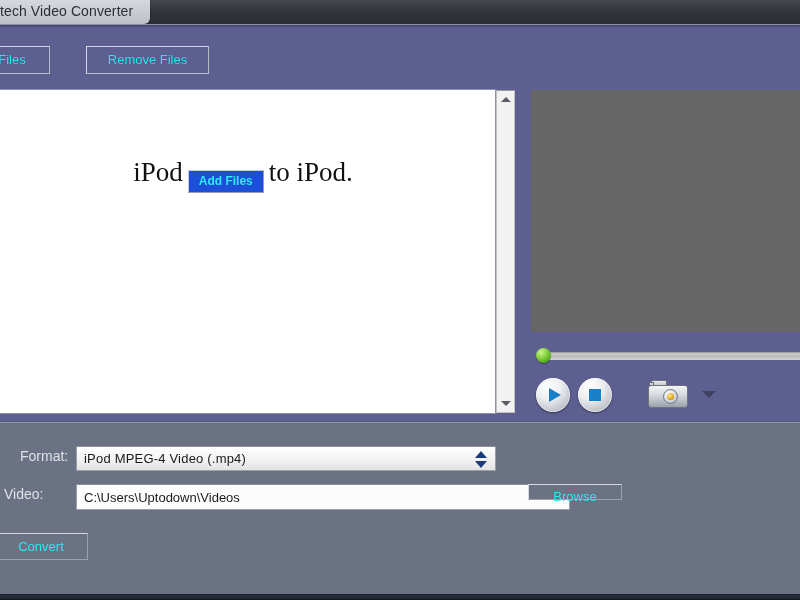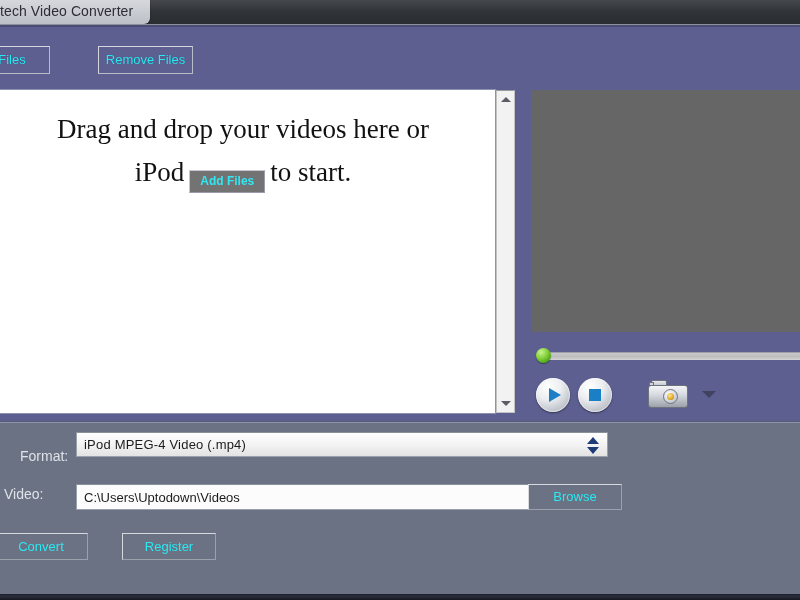--- a/index.html
+++ b/index.html
@@ -92,21 +92,21 @@
     border-left-color: #d5d7e0;
     color: #29e9f2;
     font-size: 13px;
     line-height: 26px;
     text-align: center;
     box-sizing: border-box;
     cursor: pointer;
     text-shadow: 0 0 1px rgba(0,0,0,0.3);
   }
   #btn-add-files { left: -26px; width: 76px; }
-  #btn-remove-files { left: 98px; width: 95px; }
+  #btn-remove-files { left: 86px; width: 123px; }
 
   
   .dropzone {
     position: absolute;
     left: -4px; top: 89px;
     width: 500px; height: 325px;
     background: #ffffff;
     border: 1px solid #8e90b0;
     box-sizing: border-box;
   }
@@ -120,21 +120,21 @@
     color: #111111;
     line-height: 43px;
   }
   .inline-add-btn {
     display: inline-block;
     vertical-align: -4px;
     margin: 0 5px;
     padding: 0 10px;
     height: 23px;
     line-height: 21px;
-    background: #737373;
+    background: #1d4ed8;
     border: 1px solid #9a9cae;
     border-top-color: #c6c8d4;
     border-left-color: #c6c8d4;
     color: #2fe8f2;
     font-family: "Liberation Sans", sans-serif;
     font-size: 12px;
     font-weight: bold;
     cursor: pointer;
     box-sizing: border-box;
   }
@@ -303,22 +303,22 @@
   .field-label {
     position: absolute;
     color: #dfe2e8;
     font-size: 14px;
   }
   #label-format { left: 20px; top: 448px; }
   #label-path { left: 4px; top: 486px; }
 
   .format-select {
     position: absolute;
-    left: 76px; top: 432px;
-    width: 532px; height: 25px;
+    left: 76px; top: 446px;
+    width: 420px; height: 25px;
     background: linear-gradient(180deg,#ffffff 0%, #f3f3f3 50%, #e3e3e3 100%);
     border: 1px solid #9aa0ab;
     border-top-color: #8a9099;
     box-sizing: border-box;
     cursor: pointer;
   }
   .format-value {
     position: absolute;
     left: 7px; top: 4px;
     font-size: 13px;
@@ -363,21 +363,21 @@
     background: #6a7283;
     border: 1px solid #9ba1ab;
     border-top-color: #d6d9de;
     border-left-color: #d6d9de;
     color: #29e9f2;
     font-size: 13px;
     text-align: center;
     box-sizing: border-box;
     cursor: pointer;
   }
-  #btn-browse { left: 528px; top: 484px; width: 94px; height: 26px; line-height: 24px; }
+  #btn-browse { left: 528px; top: 484px; width: 94px; height: 16px; line-height: 24px; }
   #btn-convert { left: -6px; top: 533px; width: 94px; height: 27px; line-height: 25px; }
   #btn-register { left: 122px; top: 533px; width: 94px; height: 27px; line-height: 25px; }
 </style>
 </head>
 <body>
 
 <div id="app">
 
   <div class="titlebar">
     <div class="titlebar-glass"></div>
@@ -388,22 +388,22 @@
 
   <div class="upper-panel"></div>
 
   <div class="toolbar">
     <div class="tb-btn" id="btn-add-files">Files</div>
     <div class="tb-btn" id="btn-remove-files">Remove Files</div>
   </div>
 
   <div class="dropzone">
     <div class="dropzone-text">
-      <span>Drag and drop your videos here or</span><br>
-      <span>iPod</span><span class="inline-add-btn">Add Files</span><span>to start.</span>
+      <br>
+      <span>iPod</span><span class="inline-add-btn">Add Files</span><span>to iPod.</span>
     </div>
   </div>
 
   <div class="scrollbar">
     <div class="sb-arrow up">
         <i></i>
       </div>
     <div class="sb-arrow down">
         <i></i>
       </div>
@@ -446,16 +446,15 @@
     </div>
   </div>
 
   <div class="field-label" id="label-path">Video:</div>
   <div class="path-input">
     <div class="path-value">C:\Users\Uptodown\Videos</div>
   </div>
   <div class="gray-btn" id="btn-browse">Browse</div>
 
   <div class="gray-btn" id="btn-convert">Convert</div>
-  <div class="gray-btn" id="btn-register">Register</div>
 
   <div class="bottom-edge"></div>
 </div>
 
 </body></html>

